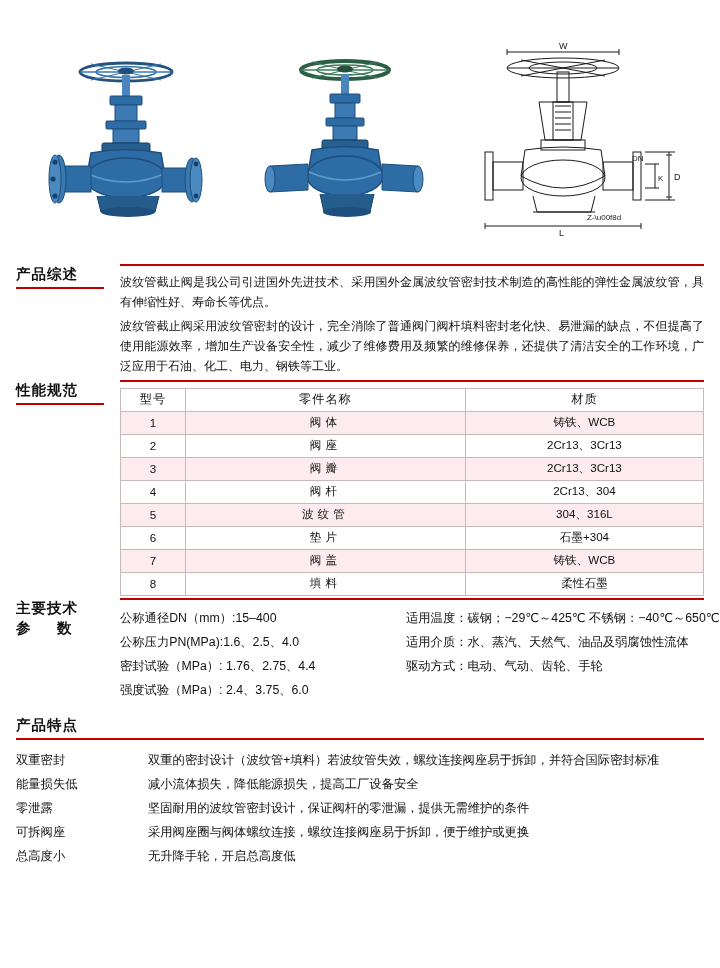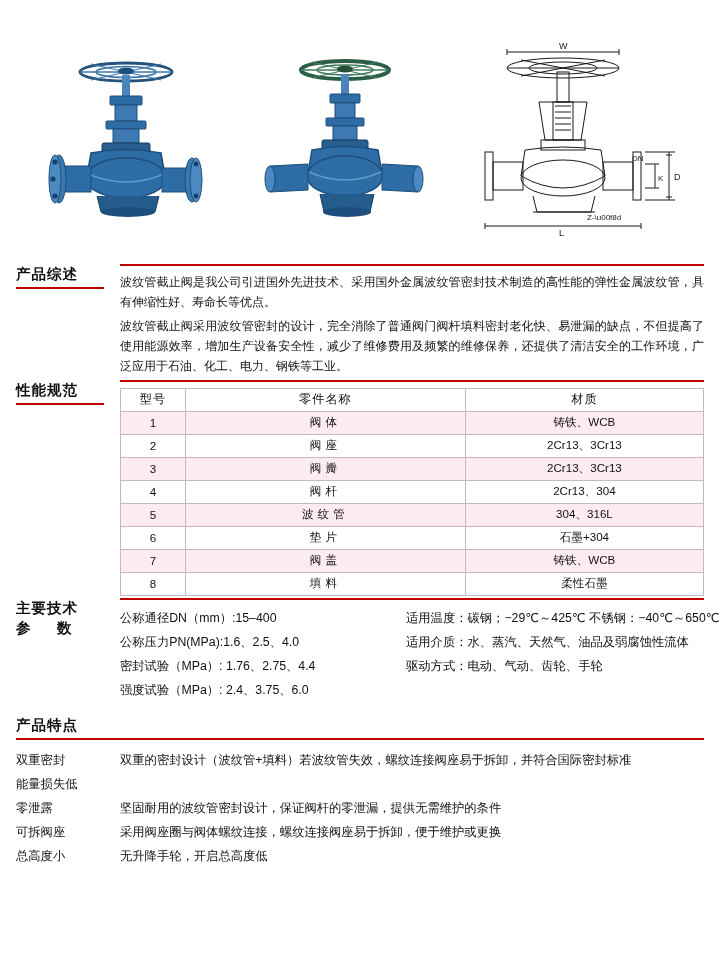--- a/index.html
+++ b/index.html
@@ -134,20 +134,21 @@
   .feat-rule {
     width: 100%;
     height: 2px;
     background: #c00000;
     margin-bottom: 8px;
   }
   .feat-row {
     display: flex;
     font-size: 12.3px;
     line-height: 24px;
+    gap: 28px;
   }
   .feat-term {
     width: 104px;
     flex: 0 0 104px;
   }
   .feat-desc { flex: 1; }
 </style>
 </head>
 <body>
 
@@ -378,20 +379,21 @@
   <div class="section feat-wrap" style="margin-top:14px;">
     <div class="feat-head">产品特点</div>
     <div class="feat-rule"></div>
 
     <div class="feat-row">
       <div class="feat-term">双重密封</div>
       <div class="feat-desc">双重的密封设计（波纹管+填料）若波纹管失效，螺纹连接阀座易于拆卸，并符合国际密封标准</div>
     </div>
     <div class="feat-row">
       <div class="feat-term">能量损失低</div>
+      <div class="feat-desc">减小流体损失，降低能源损失，提高工厂设备安全</div>
     </div>
     <div class="feat-row">
       <div class="feat-term">零泄露</div>
       <div class="feat-desc">坚固耐用的波纹管密封设计，保证阀杆的零泄漏，提供无需维护的条件</div>
     </div>
     <div class="feat-row">
       <div class="feat-term">可拆阀座</div>
       <div class="feat-desc">采用阀座圈与阀体螺纹连接，螺纹连接阀座易于拆卸，便于维护或更换</div>
     </div>
     <div class="feat-row">

